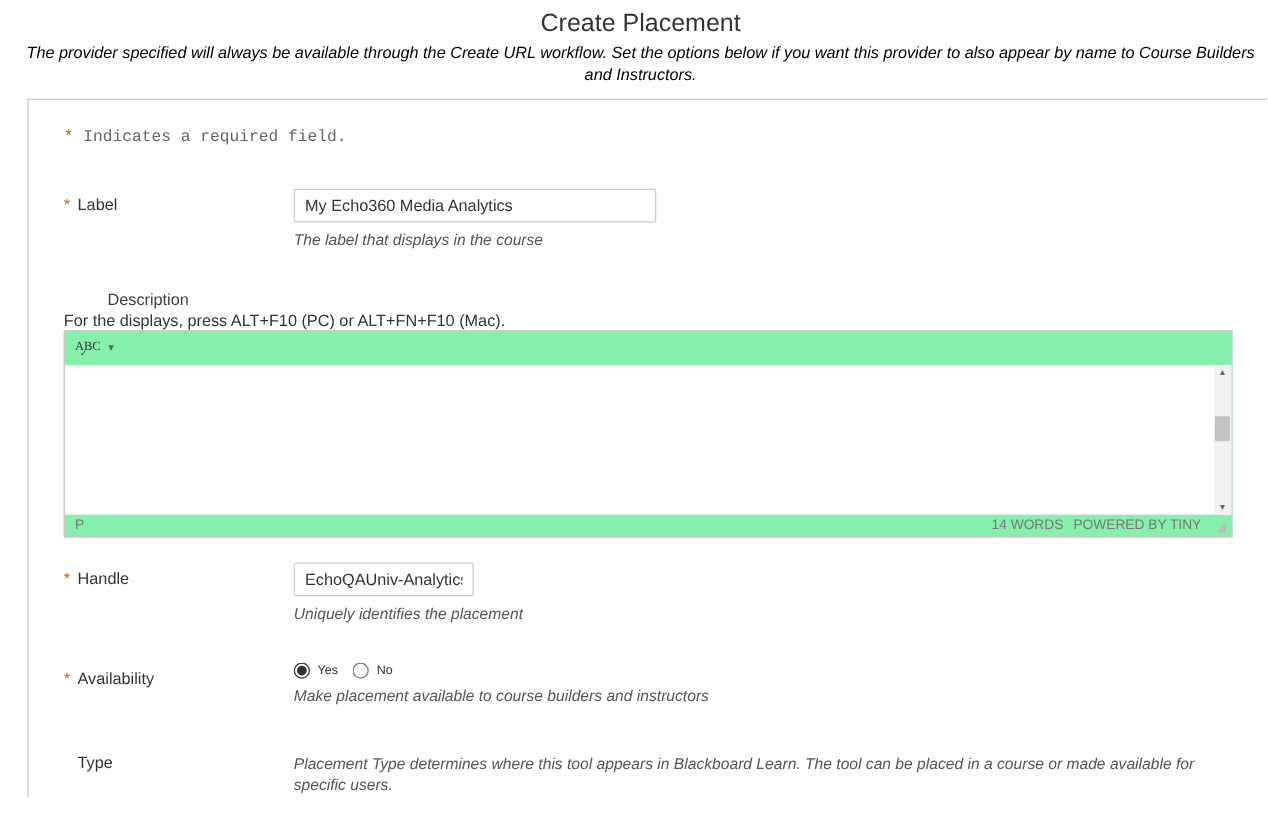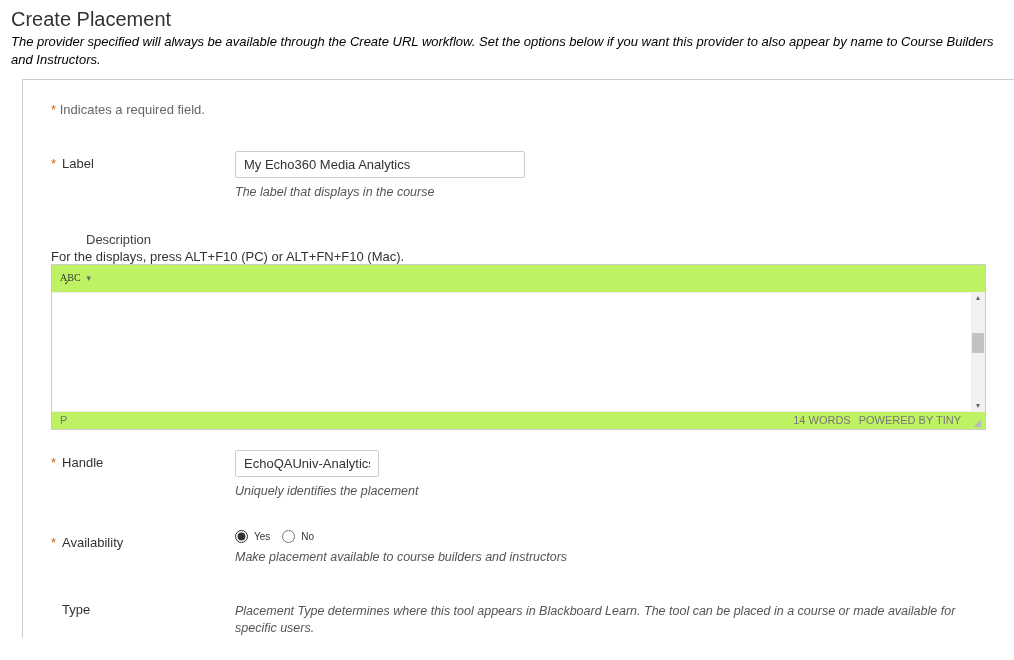--- a/index.html
+++ b/index.html
@@ -5,20 +5,21 @@
     * { box-sizing: border-box; margin: 0; padding: 0; }
     body {
       font-family: "Helvetica Neue", Arial, sans-serif;
       font-size: 13px;
       color: #333;
       background: #fff;
       width: 1014px;
     }
     .page-header {
       padding: 8px 0 10px 11px;
+      text-align: center;
     }
     .page-title {
       font-size: 20px;
       font-weight: 400;
       color: #333;
       margin-bottom: 2px;
     }
     .page-subtitle {
       font-style: italic;
       font-size: 13px;
@@ -29,20 +30,21 @@
       border: 1px solid #ccc;
       border-right: none;
       border-bottom: none;
       margin-left: 22px;
       padding: 22px 28px 0 28px;
     }
     .required-note {
       font-size: 13px;
       color: #666;
       margin-bottom: 34px;
+      font-family: Liberation Mono, monospace;
     }
     .required-star {
       color: #cc6600;
       font-size: 13px;
       vertical-align: baseline;
     }
     .section-header {
       font-size: 13px;
       font-weight: 700;
       letter-spacing: 0.5px;
@@ -92,21 +94,21 @@
       margin-bottom: 2px;
       margin-left: 35px;
     }
     .desc-hint {
       font-size: 13px;
       color: #333;
       margin-bottom: 0;
     }
     .editor-wrap {
       border: 1px solid #ccc;
-      background: #bef264;
+      background: #86efac;
     }
     .editor-toolbar {
       height: 28px;
       display: flex;
       align-items: center;
       padding: 0 8px;
       border-bottom: 1px solid #eee;
       gap: 6px;
     }
     .abc-icon {

